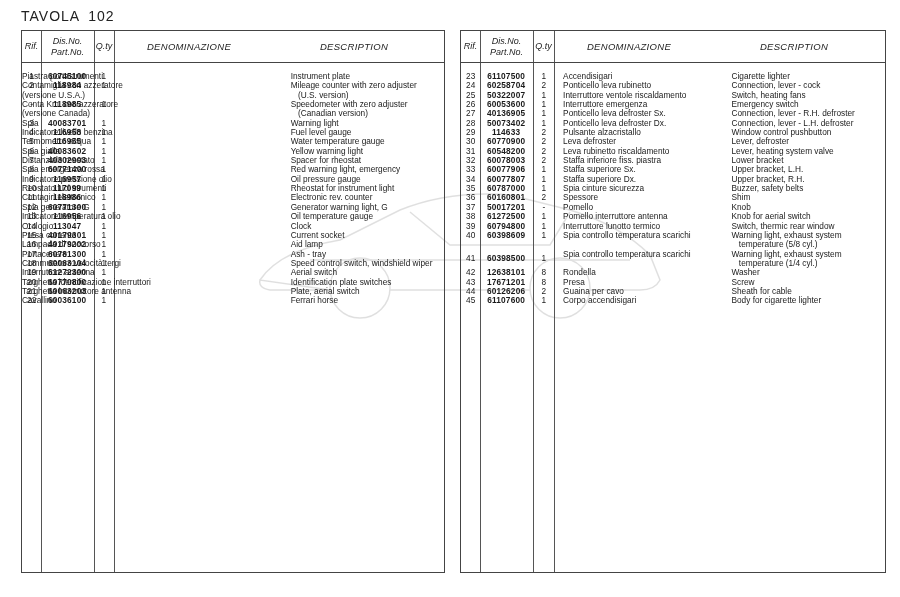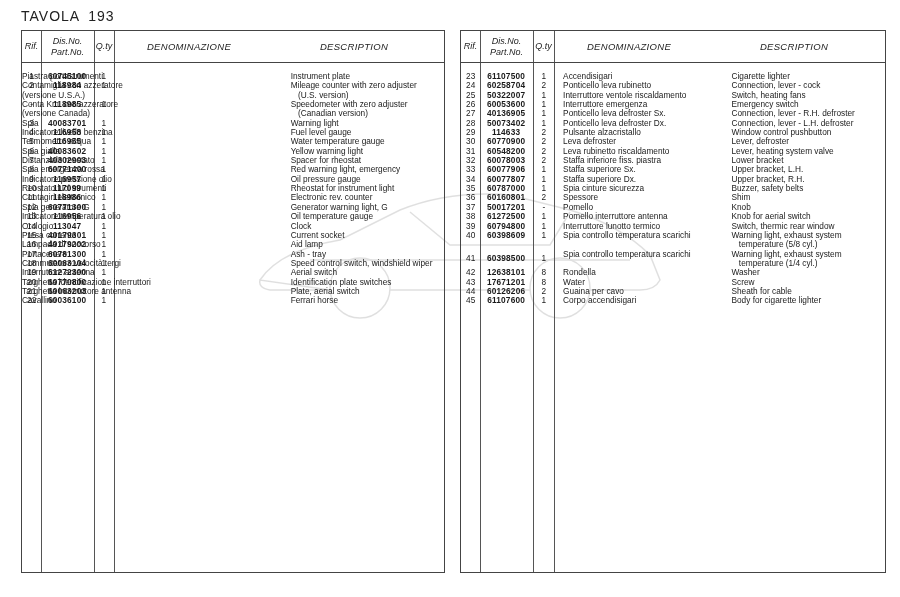--- a/index.html
+++ b/index.html
@@ -21,21 +21,21 @@
   .row span { position:absolute; top:0; white-space:nowrap; }
   .c-rif { text-align:center; }
   .c-part { text-align:center; font-weight:bold; letter-spacing:0.2px; }
   .c-qty { text-align:center; }
   .watermark { position:absolute; left:250px; top:150px; width:420px; height:180px; opacity:0.18; pointer-events:none; }
 </style>
 </head>
 <body>
 
 <div class="title">
-  <span>TAVOLA</span><span class="num">193</span>
+  <span>TAVOLA</span><span class="num">102</span>
 </div>
 
 <svg class="watermark" viewBox="0 0 420 180">
   <g fill="none" stroke="#555" stroke-width="1.5">
     <path d="M10 130 Q30 100 90 90 L150 60 Q200 40 260 45 L320 60 Q370 75 400 105 L410 130 Q405 140 390 140 L340 140 M280 140 L140 140 M80 140 L20 140 Q8 138 10 130 Z"></path>
     <circle cx="110" cy="138" r="30"></circle>
     <circle cx="310" cy="138" r="30"></circle>
     <path d="M160 62 L200 95 L300 95 L320 62"></path>
     <path d="M60 110 L380 110"></path>
   </g>
@@ -376,21 +376,21 @@
         <span class="c-rif" style="left: 0px; width: 21px; top: 0px;">42</span>
         <span class="c-part" style="left: 21px; width: 56px; top: 0px;">12638101</span>
         <span class="c-qty" style="left: 79px; width: 22px; top: 0px;">8</span>
         <span class="c-den" style="left: 111px; top: 0px;">Rondella</span>
         <span class="c-desc" style="left: 294px; top: 0px;">Washer</span>
       </div>
       <div class="row" style="height: 9.35px;">
         <span class="c-rif" style="left: 0px; width: 21px; top: 0px;">43</span>
         <span class="c-part" style="left: 21px; width: 56px; top: 0px;">17671201</span>
         <span class="c-qty" style="left: 79px; width: 22px; top: 0px;">8</span>
-        <span class="c-den" style="left: 111px; top: 0px;">Water</span>
+        <span class="c-den" style="left: 111px; top: 0px;">Presa</span>
         <span class="c-desc" style="left: 294px; top: 0px;">Screw</span>
       </div>
       <div class="row" style="height: 9.35px;">
         <span class="c-rif" style="left: 0px; width: 21px; top: 0px;">44</span>
         <span class="c-part" style="left: 21px; width: 56px; top: 0px;">60126206</span>
         <span class="c-qty" style="left: 79px; width: 22px; top: 0px;">2</span>
         <span class="c-den" style="left: 111px; top: 0px;">Guaina per cavo</span>
         <span class="c-desc" style="left: 294px; top: 0px;">Sheath for cable</span>
       </div>
       <div class="row" style="height: 9.35px;">

